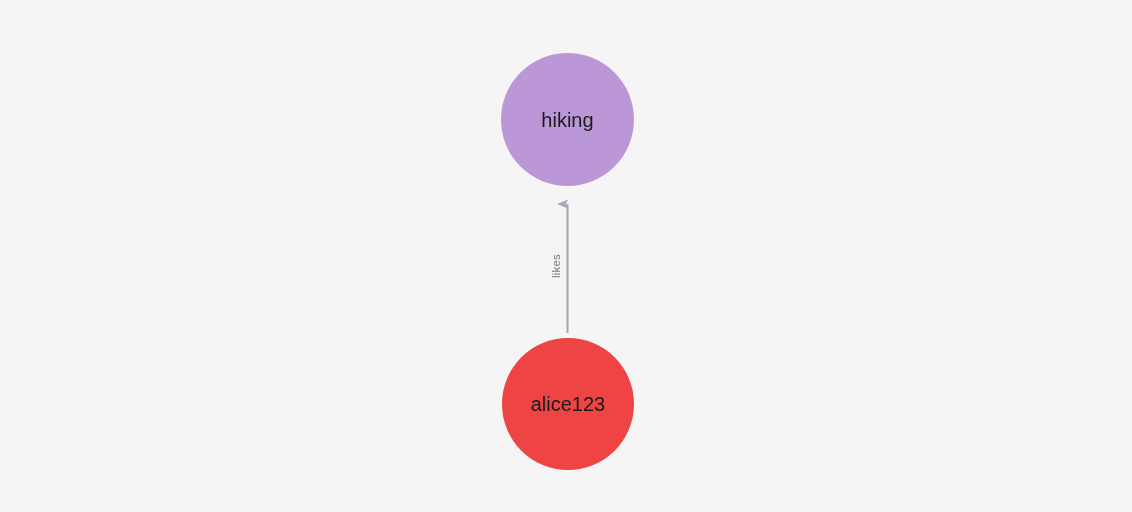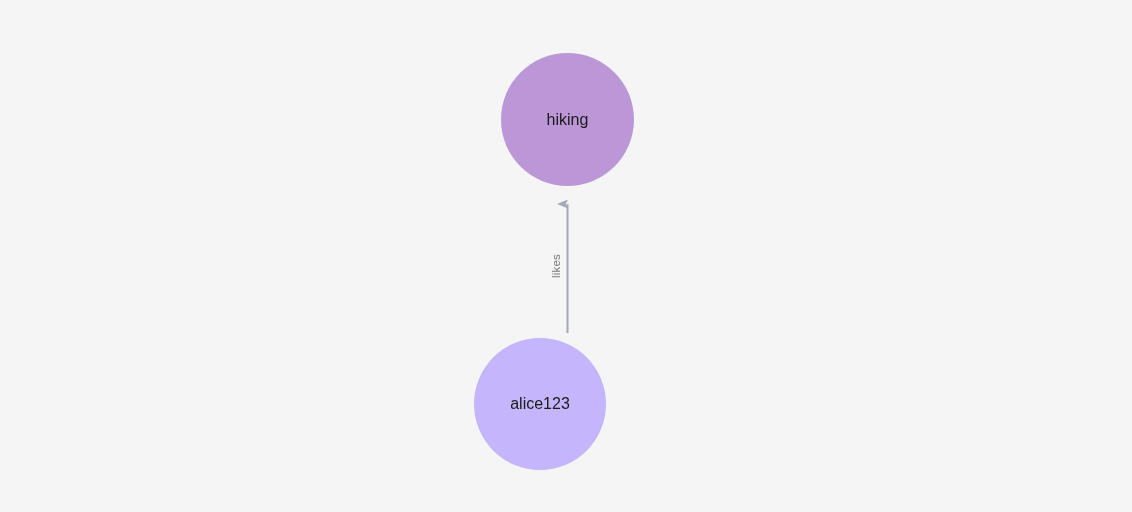--- a/index.html
+++ b/index.html
@@ -30,41 +30,41 @@
   .node {
     position: absolute;
     border-radius: 50%;
     display: flex;
     align-items: center;
     justify-content: center;
     box-sizing: border-box;
   }
   .node-label {
     font-family: "Liberation Sans", sans-serif;
-    font-size: 16px;
+    font-size: 20px;
     line-height: 1;
     color: #1b1b1b;
     text-align: center;
     white-space: nowrap;
     -webkit-user-select: none;
     user-select: none;
   }
   #node-hiking {
     left: 501px;
     top: 53px;
     width: 133px;
     height: 133px;
     background: #bb97d8;
   }
   #node-alice123 {
-    left: 474px;
+    left: 502px;
     top: 338px;
     width: 132px;
     height: 132px;
-    background: #c4b5fd;
+    background: #ef4444;
   }
   .edge-label {
     position: absolute;
     left: 534px;
     top: 238px;
     width: 44px;
     height: 56px;
     display: flex;
     align-items: center;
     justify-content: center;

